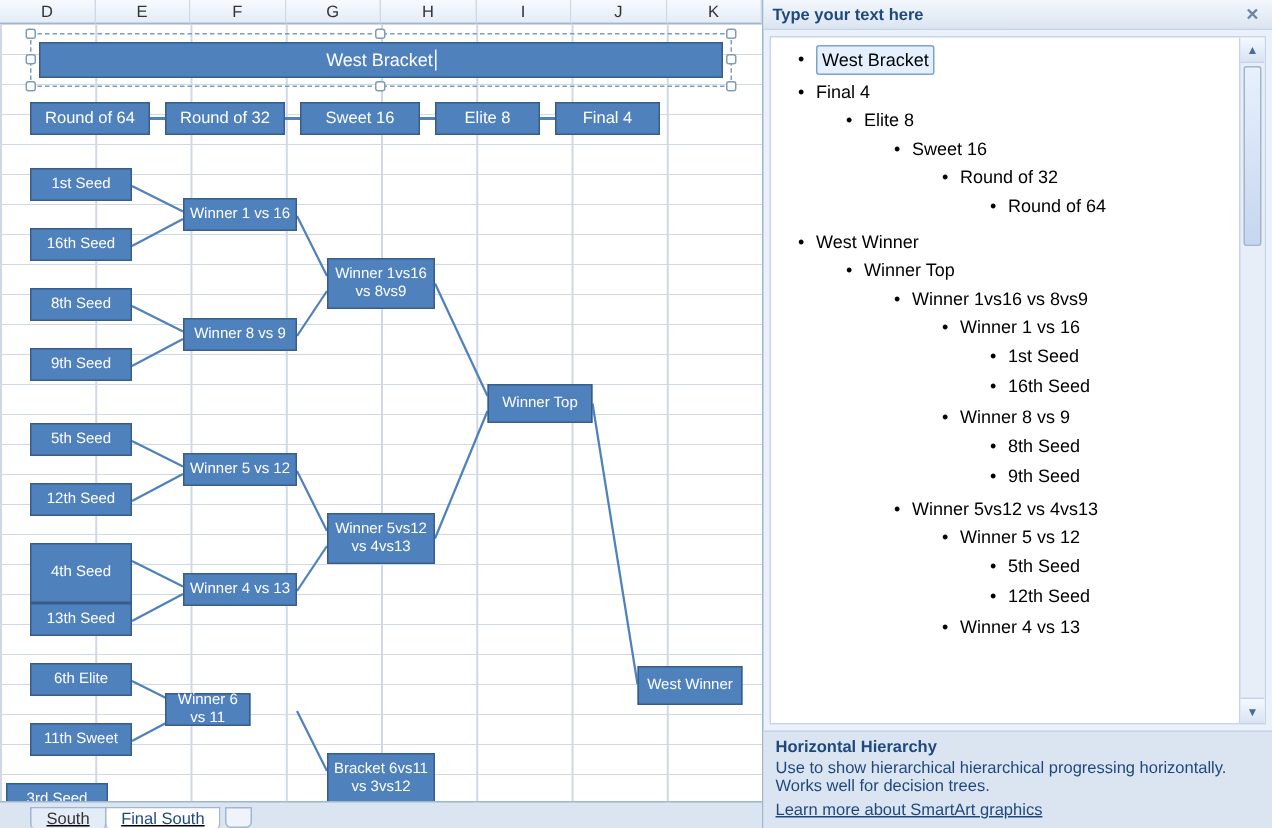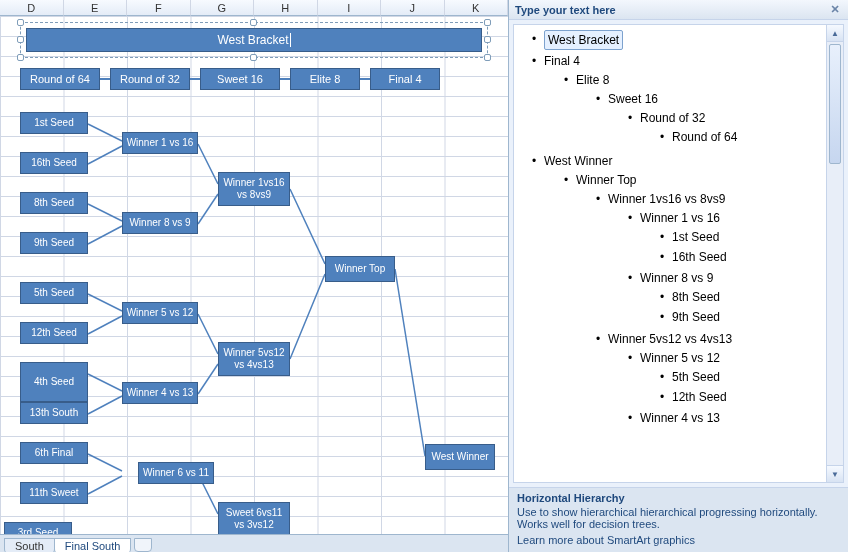--- a/index.html
+++ b/index.html
@@ -129,24 +129,25 @@
   svg.links line {
     stroke: #4f81bd;
     stroke-width: 1.5;
   }
   .sheet-tabs {
     position: absolute;
     left: 0; bottom: 0;
     height: 18px;
     display: flex;
     align-items: flex-end;
-    padding-left: 4px;
+    padding-left: 20px;
     background: #dbe5f1;
     width: 508px;
     border-top: 1px solid #9eb6ce;
+    text-decoration: underline;
   }
   .sheet-tab {
     background: #fff;
     border: 1px solid #9eb6ce;
     border-bottom: none;
     padding: 1px 10px;
     margin-right: -1px;
     font-size: 11px;
     color: #1f497d;
     border-radius: 0 0 4px 4px;
@@ -254,21 +255,21 @@
     border-radius:2px;
   }
   .pane-footer {
     background: #dbe5f1;
     border-top: 1px solid #c6d4ea;
     padding: 4px 8px 6px 8px;
     font-size: 11px;
     color: #1f497d;
   }
   .pane-footer .ft-title { font-weight: bold; margin-bottom: 2px; }
-  .pane-footer .ft-link { color: #1f497d; display:inline-block; margin-top:4px; }
+  .pane-footer .ft-link { color: #1f497d; text-decoration: underline; display:inline-block; margin-top:4px; }
   .arrow { font-size:8px; }
 </style>
 </head>
 <body>
 
 <div class="sheet">
   <div class="col-headers">
     <div class="col-header">D</div>
     <div class="col-header">E</div>
     <div class="col-header">F</div>
@@ -329,34 +330,34 @@
       <line x1="395" y1="253" x2="425" y2="440"></line>
     </svg>
 
     <div class="node" style="left:20px;top:96px;width:68px;height:22px">1st Seed</div>
     <div class="node" style="left:20px;top:136px;width:68px;height:22px">16th Seed</div>
     <div class="node" style="left:20px;top:176px;width:68px;height:22px">8th Seed</div>
     <div class="node" style="left:20px;top:216px;width:68px;height:22px">9th Seed</div>
     <div class="node" style="left:20px;top:266px;width:68px;height:22px">5th Seed</div>
     <div class="node" style="left:20px;top:306px;width:68px;height:22px">12th Seed</div>
     <div class="node" style="left:20px;top:346px;width:68px;height:40px">4th Seed</div>
-    <div class="node" style="left:20px;top:386px;width:68px;height:22px">13th South</div>
-    <div class="node" style="left:20px;top:426px;width:68px;height:22px">6th Final</div>
+    <div class="node" style="left:20px;top:386px;width:68px;height:22px">13th Seed</div>
+    <div class="node" style="left:20px;top:426px;width:68px;height:22px">6th Elite</div>
     <div class="node" style="left:20px;top:466px;width:68px;height:22px">11th Sweet</div>
     <div class="node" style="left:4px;top:506px;width:68px;height:22px">3rd Seed</div>
 
     <div class="node" style="left:122px;top:116px;width:76px;height:22px">Winner 1 vs 16</div>
     <div class="node" style="left:122px;top:196px;width:76px;height:22px">Winner 8 vs 9</div>
     <div class="node" style="left:122px;top:286px;width:76px;height:22px">Winner 5 vs 12</div>
     <div class="node" style="left:122px;top:366px;width:76px;height:22px">Winner 4 vs 13</div>
-    <div class="node" style="left:138px;top:446px;width:76px;height:22px">Winner 6 vs 11</div>
+    <div class="node" style="left:110px;top:446px;width:57px;height:22px">Winner 6 vs 11</div>
 
     <div class="node" style="left:218px;top:156px;width:72px;height:34px">Winner  1vs16  vs 8vs9</div>
     <div class="node" style="left:218px;top:326px;width:72px;height:34px">Winner  5vs12  vs 4vs13</div>
-    <div class="node" style="left:218px;top:486px;width:72px;height:34px">Sweet  6vs11  vs 3vs12</div>
+    <div class="node" style="left:218px;top:486px;width:72px;height:34px">Bracket  6vs11  vs 3vs12</div>
 
     <div class="node" style="left:325px;top:240px;width:70px;height:26px">Winner Top</div>
 
     <div class="node" style="left:425px;top:428px;width:70px;height:26px">West Winner</div>
   </div>
 
   <div class="sheet-tabs">
     <div class="sheet-tab inactive">South</div>
     <div class="sheet-tab">Final South</div>
     <div class="tab-add"></div>

